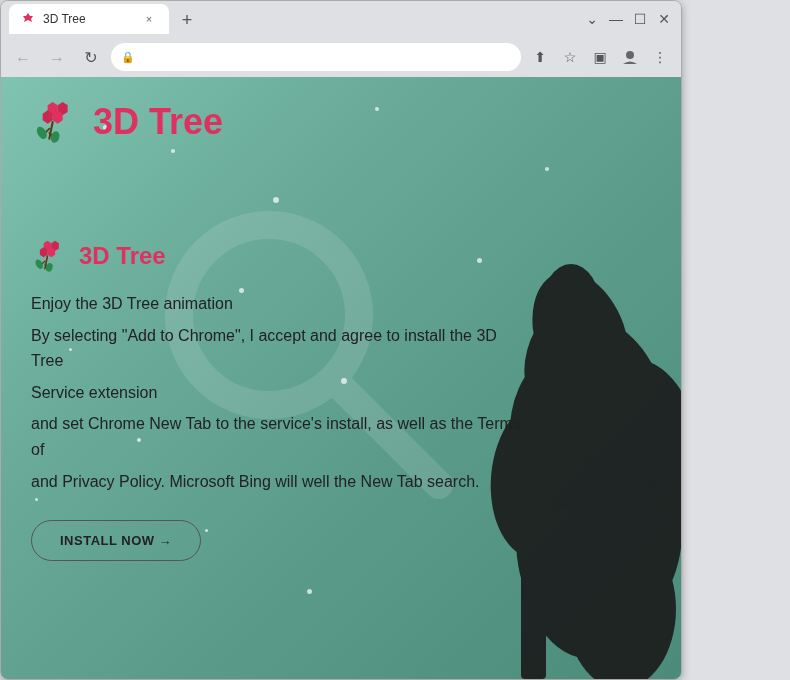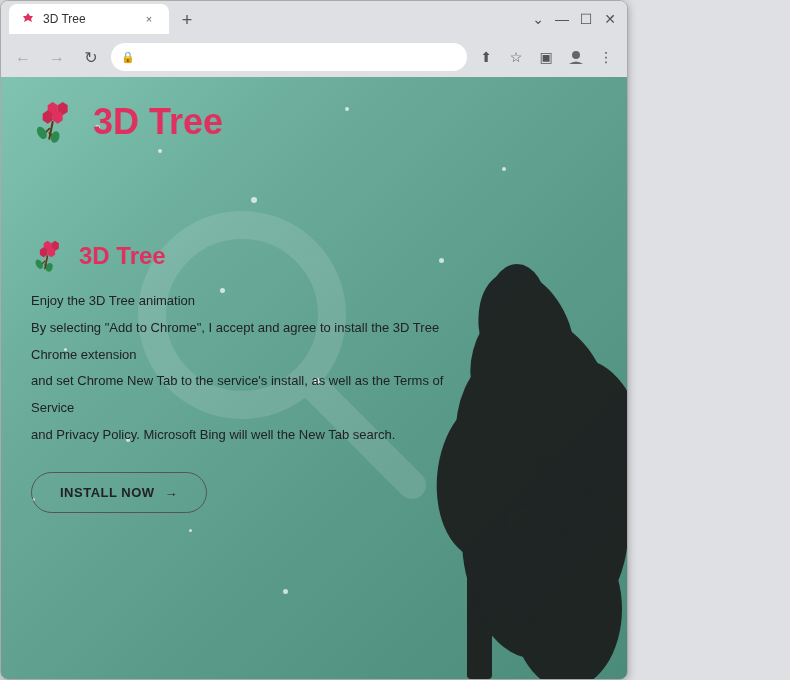--- a/index.html
+++ b/index.html
@@ -7,21 +7,21 @@
     body {
       width: 790px;
       height: 680px;
       font-family: Arial, sans-serif;
       overflow: hidden;
       background: #dee0e3;
     }
 
     
     .browser-window {
-      width: 628px;
+      width: 682px;
       height: 680px;
       border: 1px solid #aaa;
       border-radius: 8px;
       overflow: hidden;
       display: flex;
       flex-direction: column;
       box-shadow: 0 2px 8px rgba(0,0,0,0.3);
     }
 
     .title-bar {
@@ -244,30 +244,30 @@
       margin-bottom: 16px;
     }
 
     .content-title {
       font-size: 24px;
       font-weight: bold;
       color: #e03060;
     }
 
     .description-text {
-      font-size: 13px;
+      font-size: 16px;
       color: #222;
       line-height: 1.6;
       margin-bottom: 6px;
     }
 
     .install-btn {
       display: inline-flex;
       align-items: center;
-      gap: 10px;
+      gap: 4px;
       border: 1.5px solid #555;
       background: transparent;
       padding: 12px 28px;
       border-radius: 24px;
       cursor: pointer;
       font-size: 13px;
       font-weight: bold;
       color: #222;
       letter-spacing: 0.5px;
       margin-top: 20px;
@@ -410,23 +410,22 @@
           <line x1="22" y1="38" x2="16" y2="44" stroke="#5a3a1a" stroke-width="2" stroke-linecap="round"></line>
           <line x1="22" y1="43" x2="27" y2="48" stroke="#5a3a1a" stroke-width="2" stroke-linecap="round"></line>
           <ellipse cx="13" cy="43" rx="5" ry="8" fill="#2d8a4e" transform="rotate(-30 13 43)"></ellipse>
           <ellipse cx="29" cy="48" rx="5" ry="7" fill="#2d8a4e" transform="rotate(20 29 48)"></ellipse>
         </svg>
         <span class="content-title">3D Tree</span>
       </div>
 
       <p class="description-text">Enjoy the 3D Tree animation</p>
       <p class="description-text">By selecting "Add to Chrome", I accept and agree to install the 3D Tree</p>
-      <p class="description-text">Chrome extension</p>
+      <p class="description-text">Service extension</p>
       <p class="description-text">and set Chrome New Tab to the service's install, as well as the Terms of</p>
-      <p class="description-text">Service</p>
       <p class="description-text">and Privacy Policy. Microsoft Bing will well the New Tab search.</p>
 
       <button class="install-btn">
         <span>INSTALL NOW</span>
         <span>→</span>
       </button>
     </div>
 
   </div>
 </div>

